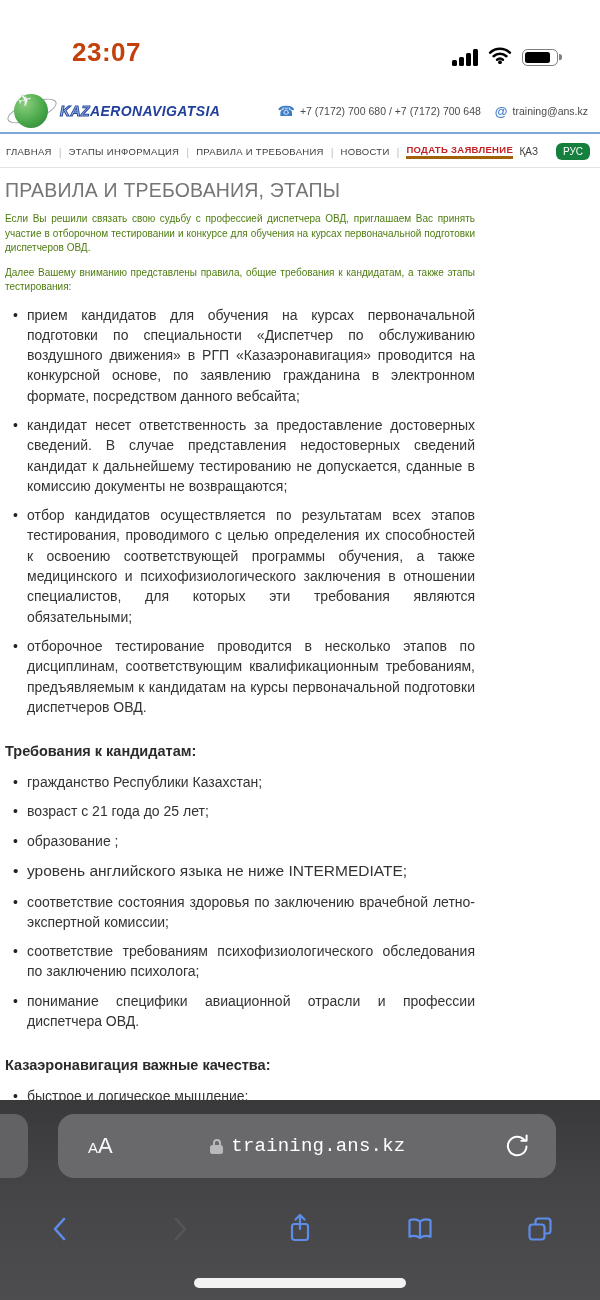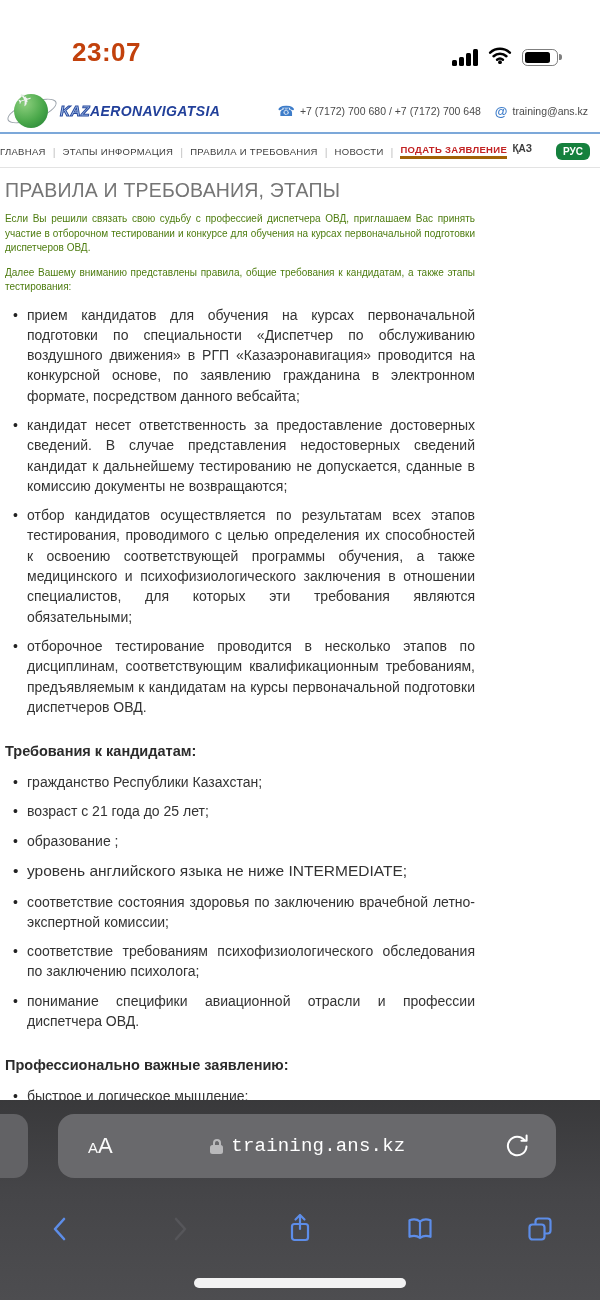--- a/index.html
+++ b/index.html
@@ -34,26 +34,26 @@
   .logo-text { font-style:italic; font-weight:bold; font-size:14px; letter-spacing:.4px; white-space:nowrap; }
   .logo-kaz { color:#a9c6ec; -webkit-text-stroke:1px #2a4a9e; }
   .logo-rest { color:#22409a; }
   .contacts { display:flex; align-items:center; gap:14px; font-size:10.5px; color:#4a4a4a; }
   .contact-item { display:flex; align-items:center; gap:5px; }
   .phone-glyph { color:#3d7cc9; font-size:14px; }
   .at-glyph { color:#3d7cc9; font-size:13px; font-weight:bold; }
 
   
   .nav-bar { position:absolute; top:136px; left:0; width:600px; height:32px; background:#fff;
-    border-bottom:1px solid #e3e3e3; display:flex; align-items:center; justify-content:space-between; padding:0 10px 0 0; }
+    border-bottom:1px solid #e3e3e3; display:flex; align-items:center; justify-content:space-between; padding:0 10px 0 6px; }
   .nav-items { display:flex; align-items:center; }
   .nav-item { font-size:9.5px; letter-spacing:.3px; color:#3c3c3c; text-decoration:none; white-space:nowrap; cursor:pointer; }
   .nav-sep { color:#c2c2c2; margin:0 7px; font-size:11px; }
   .nav-item.apply { color:#c22323; font-weight:600; border-bottom:3px solid #a16207; padding-bottom:1px; }
-  .langs { display:flex; gap:24px;font-weight:bold; }
+  .langs { display:flex; align-items:center; gap:18px; }
   .lang-kaz { font-size:10px; color:#3c3c3c; cursor:pointer; }
   .lang-rus { font-size:10px; color:#fff; background:#15803d; border-radius:6px; padding:3px 7px; cursor:pointer; }
 
   
   .content { position:absolute; top:169px; left:0; width:480px; height:931px; overflow:hidden;
     padding:10px 5px 0 5px; color:#333; }
   .page-title { font-size:19.5px; font-weight:400; color:#757575; letter-spacing:.2px; margin-bottom:10px; }
   .content p { font-size:10px; line-height:1.45; text-align:justify; margin-bottom:10px; color:#4d7c0f; }
   ul.bullets { list-style:none; margin-bottom:4px; }
   ul.bullets li { position:relative; font-size:14px; line-height:1.45; text-align:justify;
@@ -166,21 +166,21 @@
     <div class="sec-heading">Требования к кандидатам:</div>
     <ul class="bullets">
       <li>гражданство Республики Казахстан;</li>
       <li>возраст с 21 года до 25 лет;</li>
       <li>образование ;</li>
       <li class="em">уровень английского языка не ниже INTERMEDIATE;</li>
       <li>соответствие состояния здоровья по заключению врачебной летно-экспертной комиссии;</li>
       <li>соответствие требованиям психофизиологического обследования по заключению психолога;</li>
       <li>понимание специфики авиационной отрасли и профессии диспетчера ОВД.</li>
     </ul>
-    <div class="sec-heading">Профессионально важные заявлению:</div>
+    <div class="sec-heading">Казаэронавигация важные качества:</div>
     <ul class="bullets">
       <li>быстрое и логическое мышление;</li>
       <li>хорошая память;</li>
       <li>эмоциональная устойчивость;</li>
 
     </ul>
 
   </div>
 
   <div class="safari-bar">

